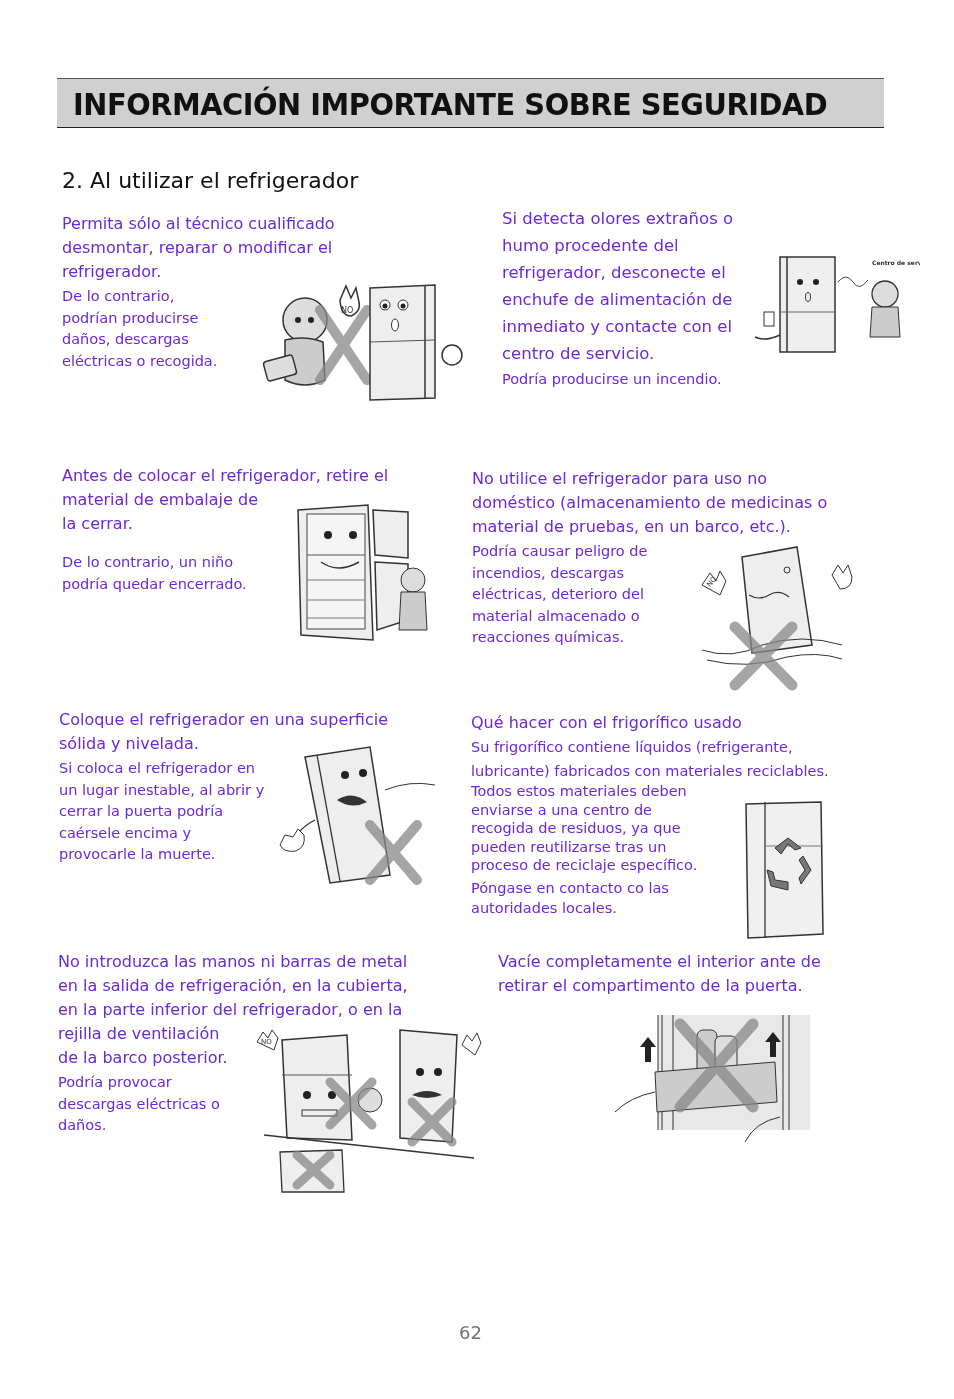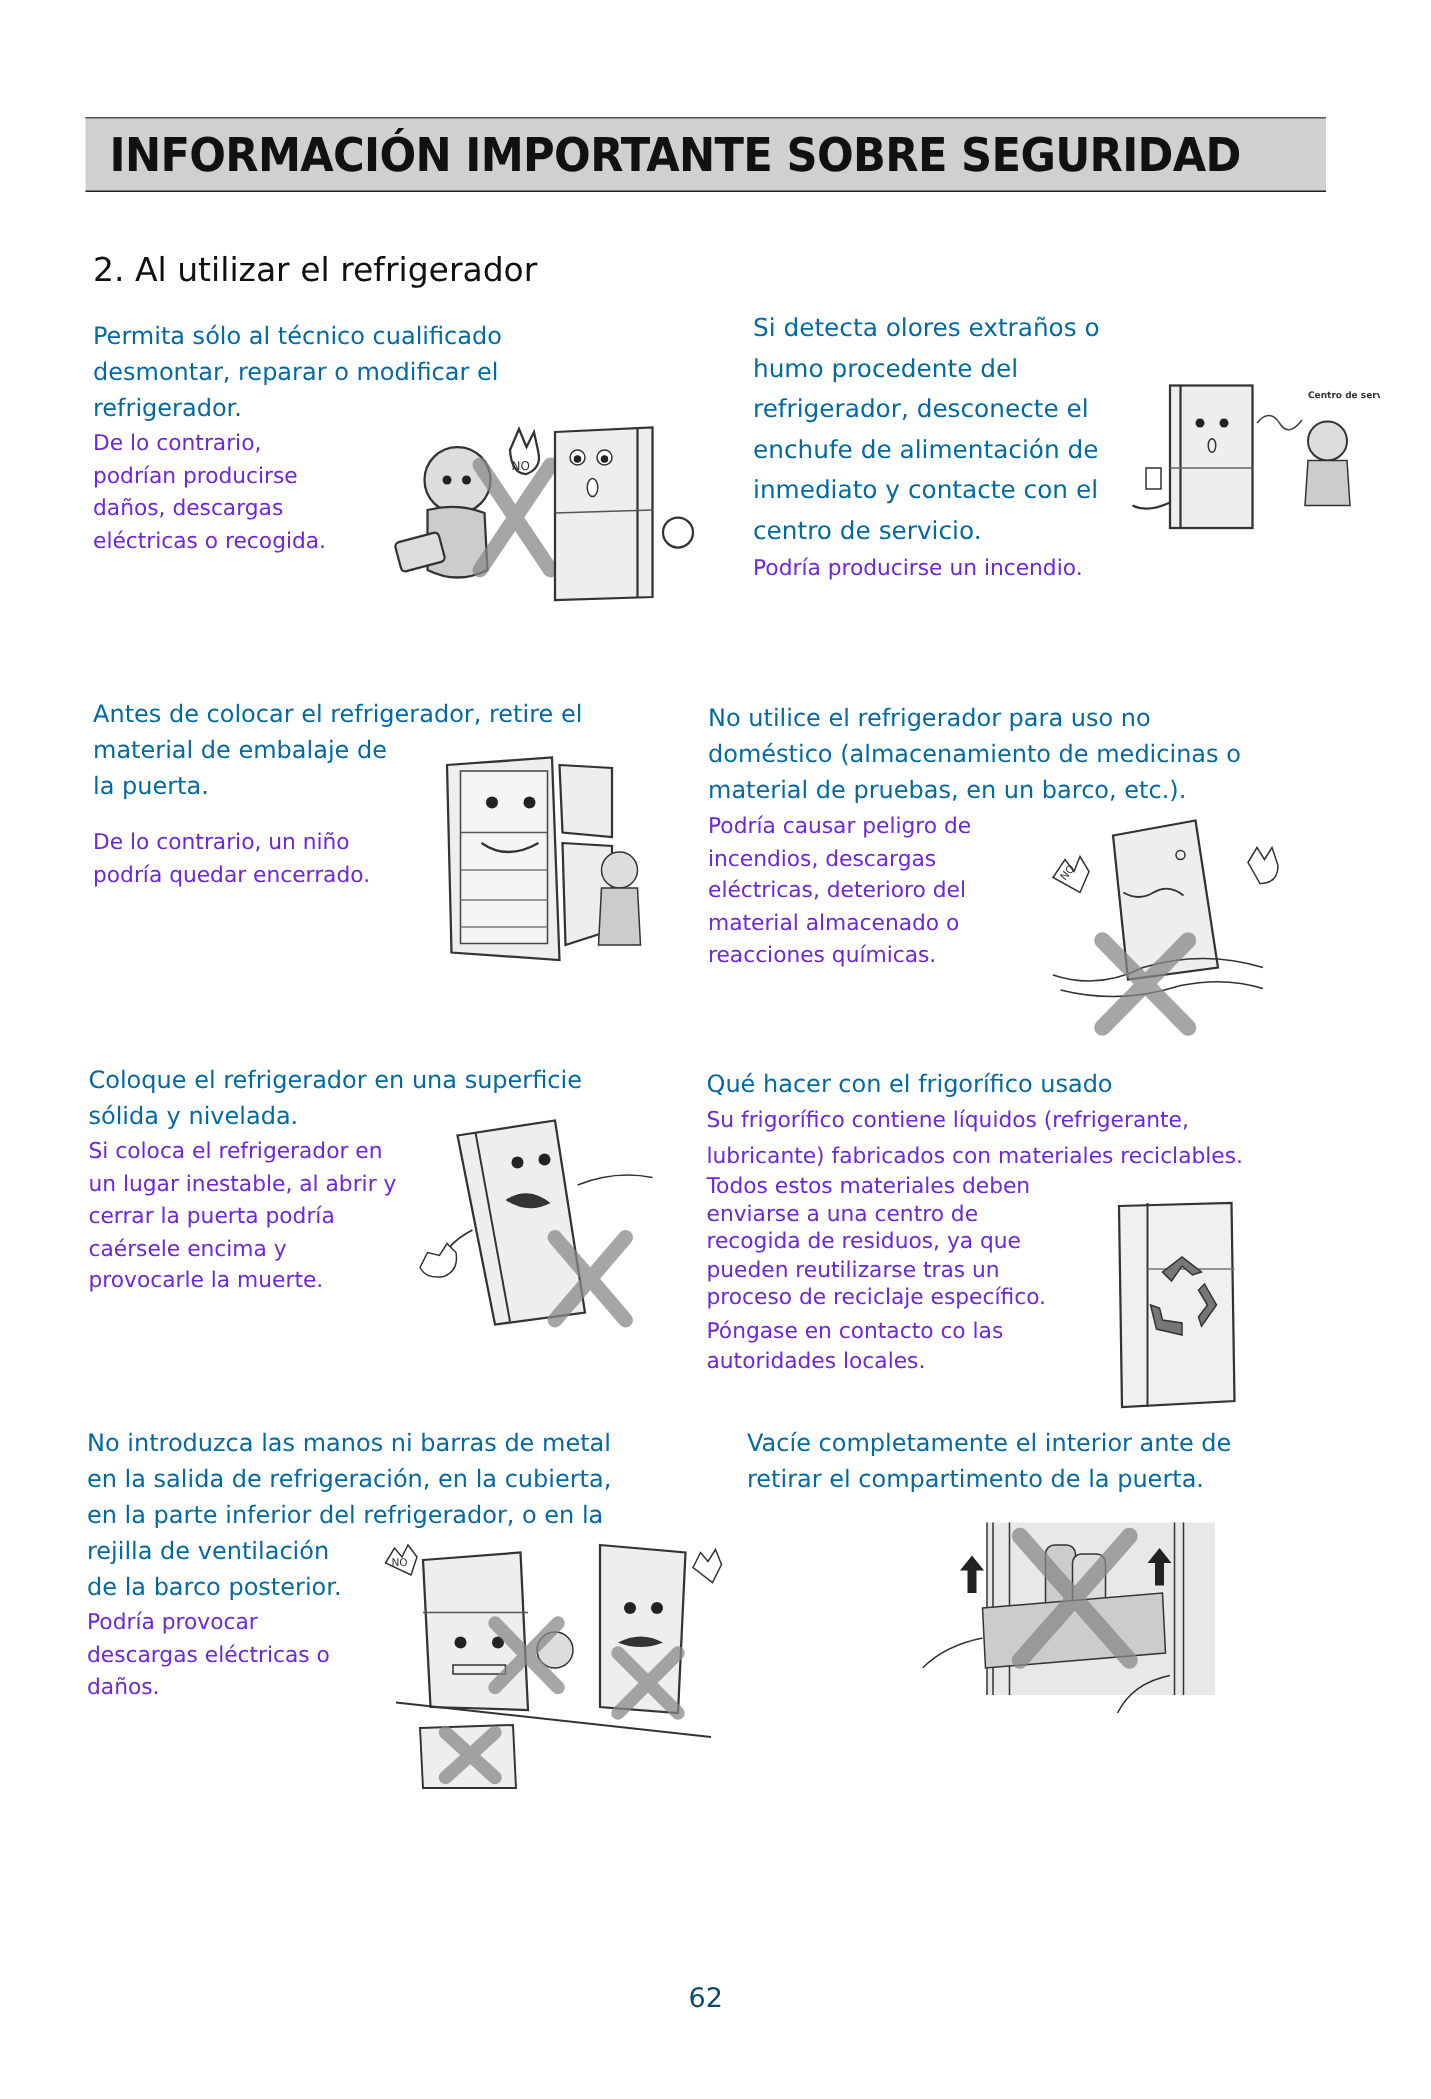--- a/index.html
+++ b/index.html
@@ -6,24 +6,24 @@
   body { width: 954px; height: 1399px; position: relative; overflow: hidden;
          font-family: "DejaVu Sans", sans-serif; color: #1a1a1a; }
   .title-bar { position: absolute; left: 57px; top: 78px; width: 827px; height: 50px;
                background: #d0d0d0; border-top: 1px solid #555; border-bottom: 1.5px solid #222;
                box-sizing: border-box; }
   .title-bar h1 { margin: 0; position: absolute; left: 16px; top: 7px; font-size: 31px;
                   font-weight: bold; letter-spacing: -0.5px; color: #111;
                   font-family: "DejaVu Sans", sans-serif; transform: scaleX(0.93); transform-origin: left; }
   .section-title { position: absolute; left: 62px; top: 168px; font-size: 22px; color: #111; }
   .block { position: absolute; }
-  .head { font-size: 16px; line-height: 24px; color: #0369a1; font-weight: 500; }
+  .head { font-size: 16px; line-height: 24px; color: #6d28d9; font-weight: 500; }
   .body { font-size: 14.5px; line-height: 21.5px; color: #6d28d9; }
   .illus { position: absolute; }
-  .page-num { position: absolute; left: 459px; top: 1322px; font-size: 18px; color: #0c4a6e; }
+  .page-num { position: absolute; left: 459px; top: 1322px; font-size: 18px; color: #737373; }
   svg { display: block; }
 </style>
 </head>
 <body>
 
 <div class="title-bar">
   <h1>INFORMACIÓN IMPORTANTE SOBRE SEGURIDAD</h1>
 </div>
 
 <div class="section-title">2. Al utilizar el refrigerador</div>
@@ -97,21 +97,21 @@
     <circle cx="145" cy="42" r="13" fill="#ddd" stroke="#333" stroke-width="1.3"></circle>
     <path d="M132 55 L158 55 L160 85 L130 85 Z" fill="#ccc" stroke="#333"></path>
     <text x="132" y="13" font-size="6" font-family="DejaVu Sans, sans-serif" font-weight="bold" fill="#333">Centro de servicio</text>
   </svg>
 </div>
 
 <div class="block" style="left:62px; top:464px; width:360px;">
   <div class="head">
     <div>Antes de colocar el refrigerador, retire el</div>
     <div>material de embalaje de</div>
-    <div>la puerta.</div>
+    <div>la cerrar.</div>
   </div>
   <div class="body" style="margin-top:16px;">
     <div>De lo contrario, un niño</div>
     <div>podría quedar encerrado.</div>
   </div>
 </div>
 <div class="illus" style="left:293px; top:500px;">
   <svg width="150" height="145" viewBox="0 0 150 145">
     <path d="M5 10 L75 5 L80 140 L8 135 Z" fill="#eee" stroke="#333" stroke-width="1.5"></path>
     <rect x="14" y="14" width="58" height="115" fill="#f5f5f5" stroke="#444"></rect>

